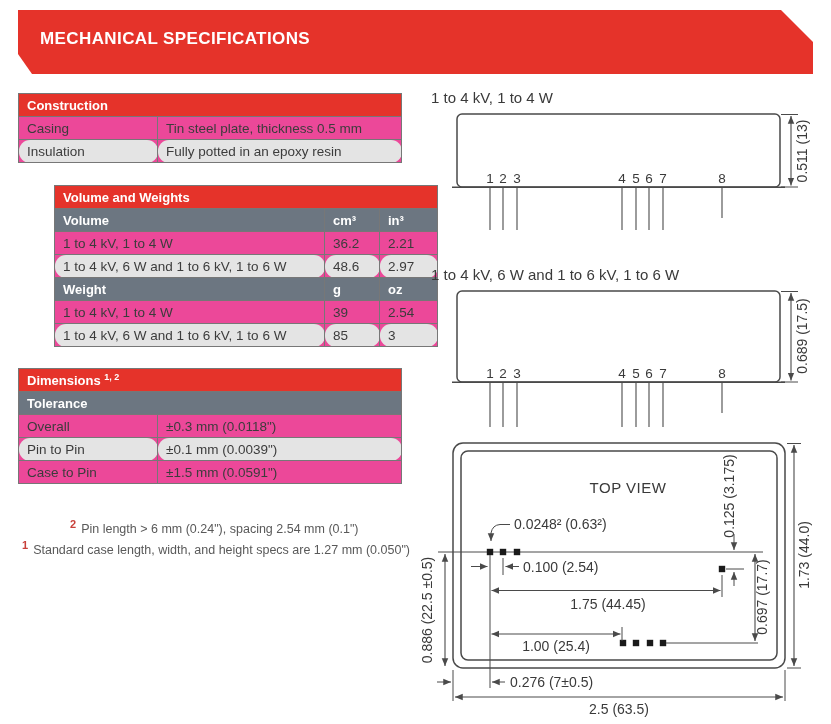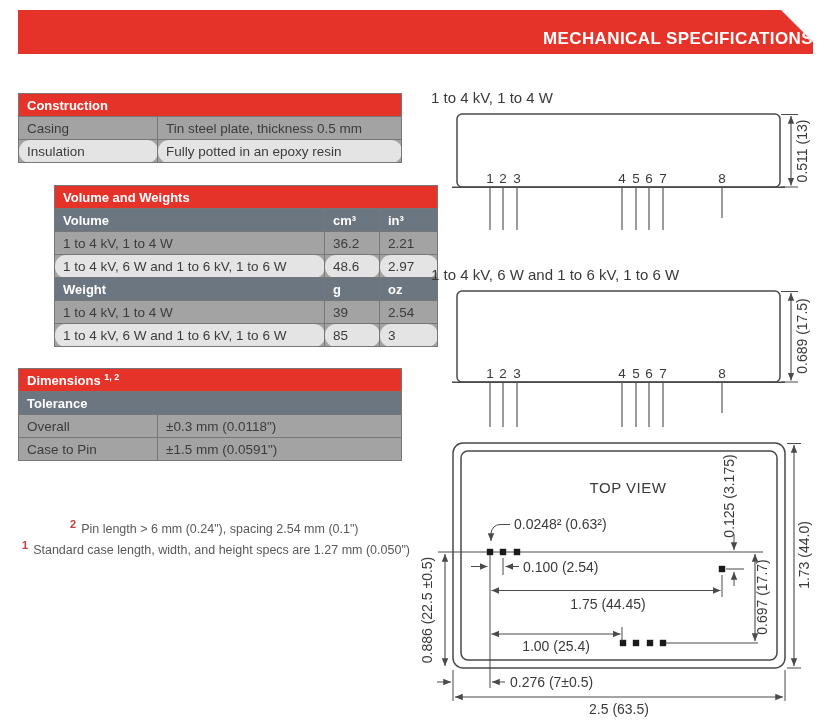--- a/index.html
+++ b/index.html
@@ -1,24 +1,24 @@
 <!DOCTYPE html>
 <html><head>
 <meta charset="utf-8">
 <style>
   html,body{margin:0;padding:0;background:#fff;}
   body{width:831px;height:724px;position:relative;font-family:"Liberation Sans",sans-serif;color:#3c3c3c;overflow:hidden;}
 
   
-  .banner{position:absolute;left:18px;top:10px;width:795px;height:44px;background:#e5332a;
-          clip-path:polygon(0 0,763px 0,100% 32px,100% 100%,14px 100%,0 44px);text-align:right;}
+  .banner{position:absolute;left:18px;top:10px;width:795px;height:64px;background:#e5332a;
+          clip-path:polygon(0 0,763px 0,100% 32px,100% 100%,14px 100%,0 44px);}
   .banner-text{color:#ffffff;font-weight:bold;font-size:17px;letter-spacing:.4px;line-height:58px;padding-left:22px;}
 
   
-  table.spec{position:absolute;border-collapse:collapse;table-layout:fixed;font-size:13.5px;color:#3c3c3c;background:#a3a3a3;}
+  table.spec{position:absolute;border-collapse:collapse;table-layout:fixed;font-size:13.5px;color:#3c3c3c;background:#ec4899;}
   table.spec th,table.spec td{border:1px solid #777;height:22px;padding:0 8px;text-align:left;vertical-align:middle;font-weight:normal;overflow:hidden;white-space:nowrap;}
   table.spec tr.hdr th{background:#e5332a;color:#fff;font-weight:bold;font-size:13px;}
   table.spec tr.sub th{background:#6c7681;color:#fff;font-weight:bold;font-size:13px;}
   table.spec tr.alt td{background:#e4e4e4;border-radius:11px;}
   table.spec sup{font-size:9px;}
 
   
   .footnote{position:absolute;left:22px;font-size:12.5px;color:#595959;}
   .footnote .fn-marker{color:#c8403a;font-weight:bold;font-size:11px;vertical-align:super;margin-right:5px;}
 
@@ -115,20 +115,24 @@
       <tr class="hdr">
         <th colspan="2"><span>Dimensions</span> <sup>1, 2</sup></th>
       </tr>
       <tr class="sub">
         <th colspan="2">Tolerance</th>
       </tr>
       <tr>
         <td>Overall</td>
         <td>±0.3 mm (0.0118")</td>
       </tr>
+      <tr class="alt">
+        <td>Pin to Pin</td>
+        <td>±0.1 mm (0.0039")</td>
+      </tr>
       <tr>
         <td>Case to Pin</td>
         <td>±1.5 mm (0.0591")</td>
       </tr>
     </tbody>
   </table>
 
   <div class="footnote" style="top:492px;margin-top:47px;">
     <sup class="fn-marker">1</sup><span>Standard case length, width, and height specs are 1.27 mm (0.050")</span>
   </div>

